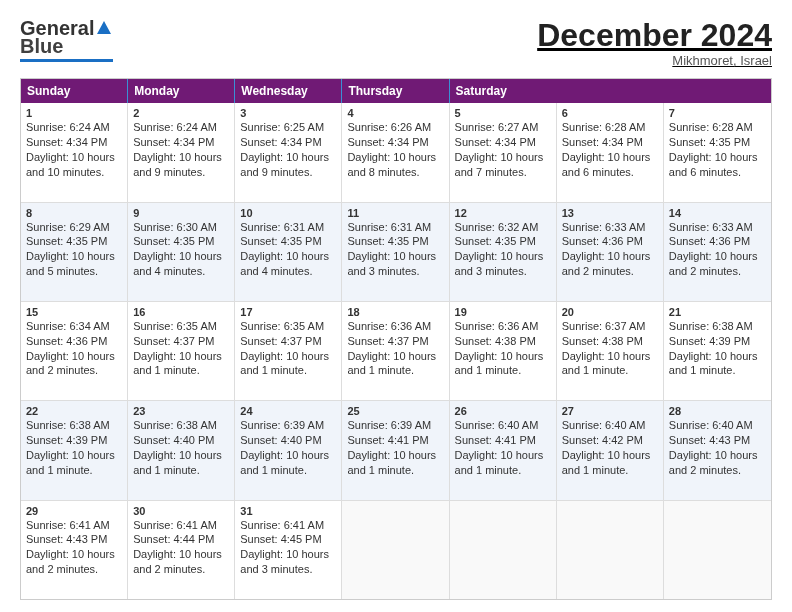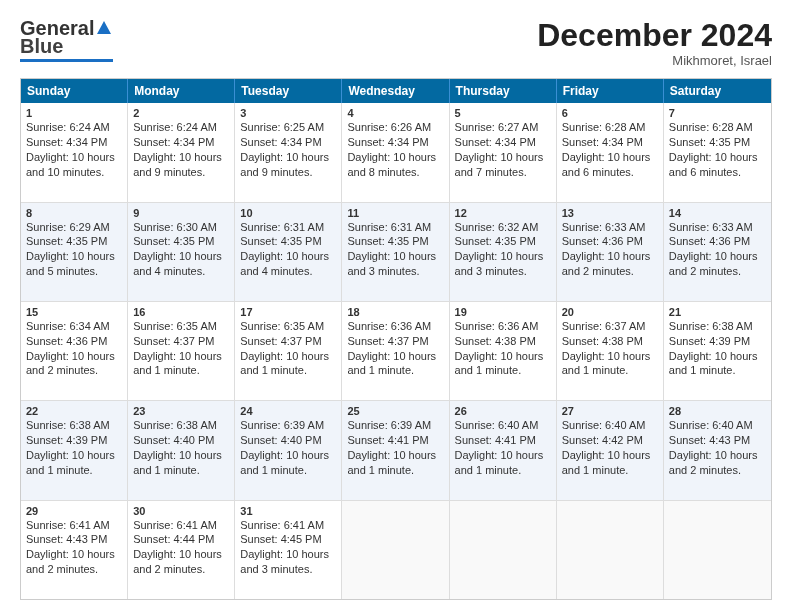--- a/index.html
+++ b/index.html
@@ -23,41 +23,42 @@
       align-items: flex-start;
       margin-bottom: 10px;
     }
     .logo {
       display: flex;
       flex-direction: column;
       align-items: flex-start;
     }
     .header-right {
       text-align: right;
+      text-decoration: underline;
     }
     .month-title {
       font-size: 32px;
       font-weight: bold;
       color: #222;
       line-height: 1.1;
     }
     .location {
       font-size: 13px;
       color: #555;
     }
     .calendar {
       flex: 1;
       display: flex;
       flex-direction: column;
       border: 1px solid #ccc;
     }
     .cal-header {
       display: grid;
       grid-template-columns: repeat(7, 1fr);
-      background: #0369a1;
+      background: #701a75;
     }
     .cal-header-cell {
       color: #fff;
       font-size: 12px;
       font-weight: bold;
       padding: 5px 6px;
       border-right: 1px solid #3a8fd4;
     }
     .cal-header-cell:last-child { border-right: none; }
     .cal-body {
@@ -118,24 +119,22 @@
       <div class="month-title">December 2024</div>
       <div class="location">Mikhmoret, Israel</div>
     </div>
   </div>
 
   <div class="calendar">
     <div class="cal-header">
 
     <div class="cal-header-cell">Sunday</div>
         <div class="cal-header-cell">Monday</div>
-        <div class="cal-header-cell">Tuesday</div>
         <div class="cal-header-cell">Wednesday</div>
         <div class="cal-header-cell">Thursday</div>
-        <div class="cal-header-cell">Friday</div>
         <div class="cal-header-cell">Saturday</div>
       </div>
     <div class="cal-body">
 
     <div class="cal-row">
           <div class="cal-cell">
             <span class="day-number">1</span>
             <div class="cell-text">Sunrise: 6:24 AM<br>Sunset: 4:34 PM<br>Daylight: 10 hours<br>and 10 minutes.</div>
           </div>
           <div class="cal-cell">

